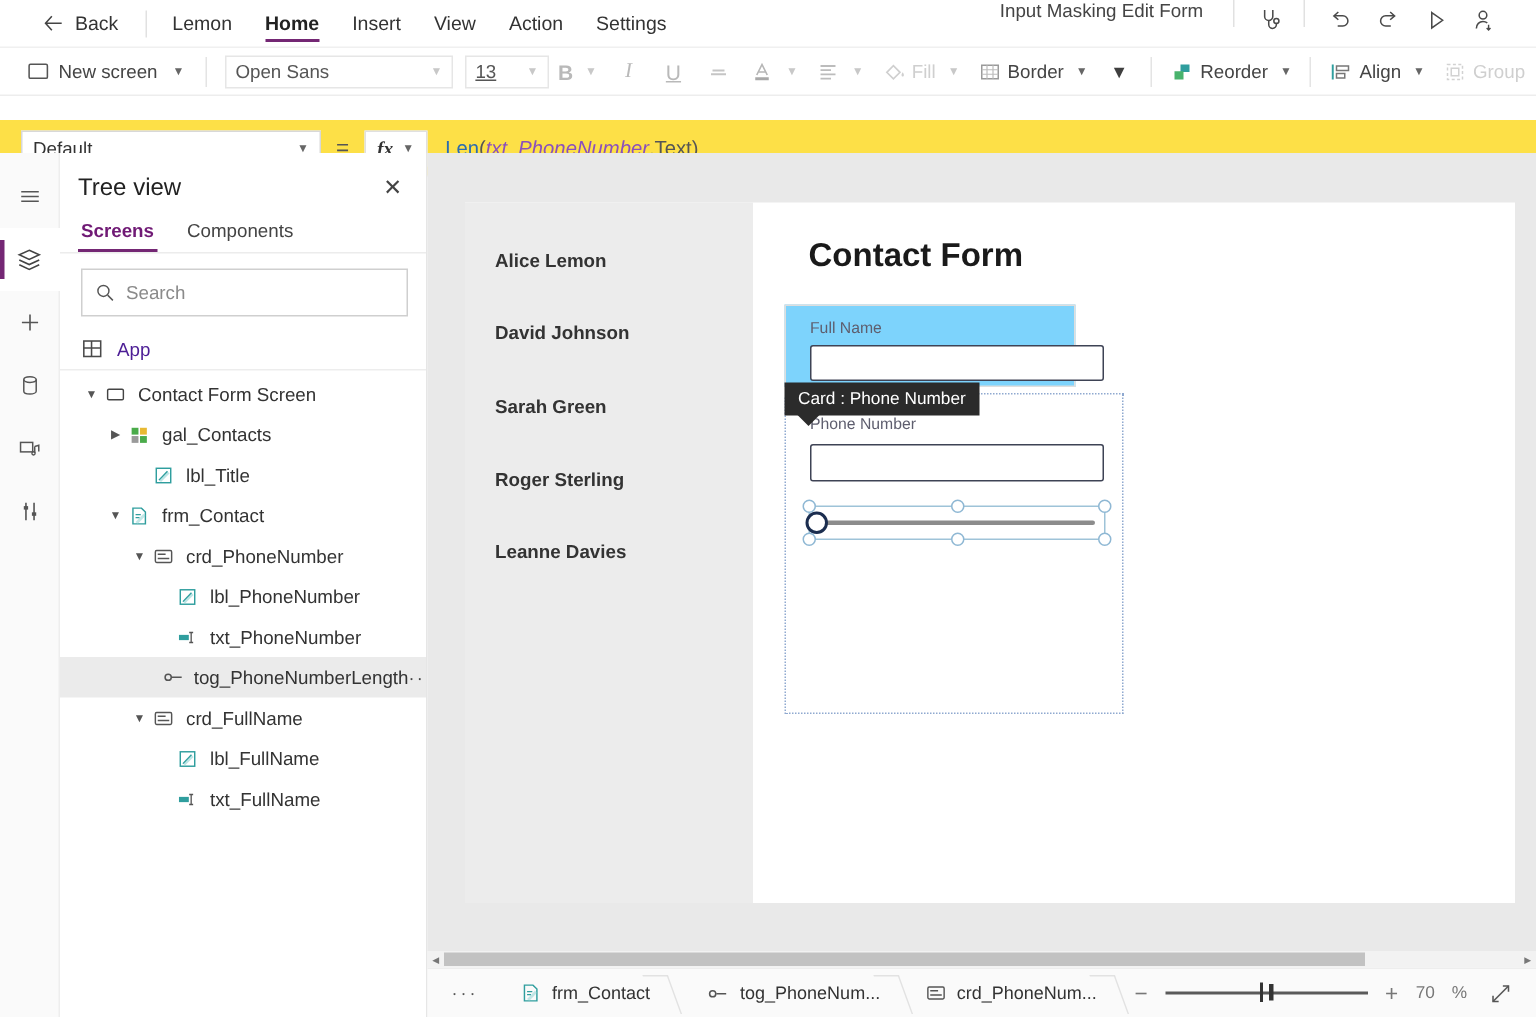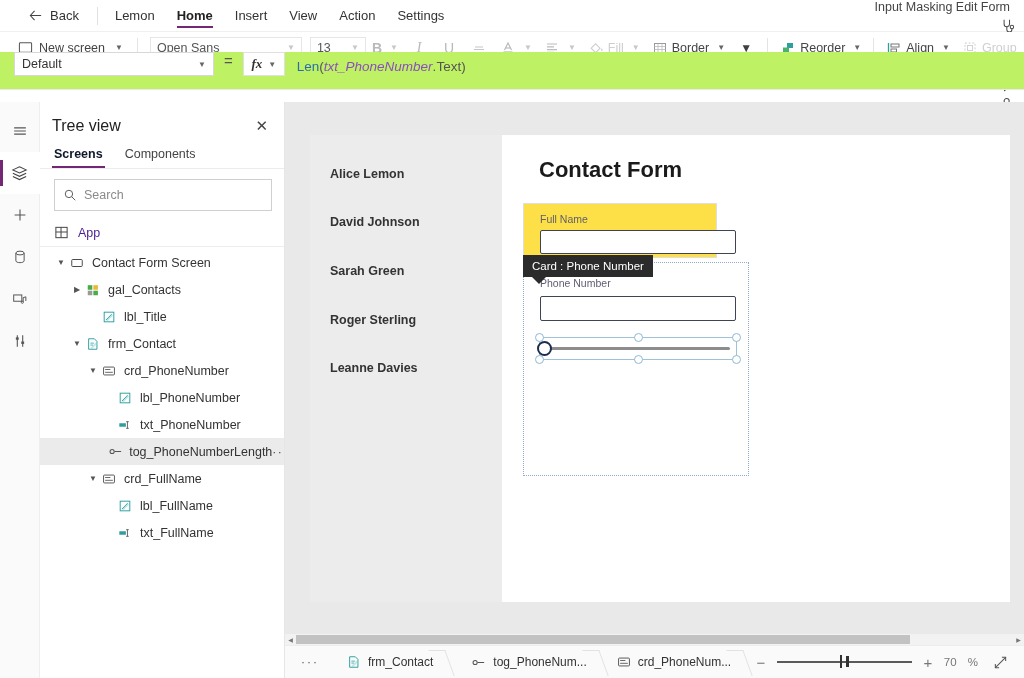--- a/index.html
+++ b/index.html
@@ -24,21 +24,21 @@
   .menu-items { display: flex; align-items: center; height: 32px; }
   .menu-item {
     font-size: 13px; color: #333; padding: 0 11px; height: 32px;
     display: flex; align-items: center; cursor: pointer; position: relative;
   }
   .menu-item.active { font-weight: bold; color: #222; }
   .menu-item.active::after {
     content: ""; position: absolute; left: 11px; right: 11px; bottom: 4px;
     height: 2px; background: #742774;
   }
-  .menu-right { margin-left: auto; display: flex; align-items: flex-end; height: 32px; padding-right: 2px; gap: 2px; flex-direction: column; }
+  .menu-right { margin-left: auto; display: flex; align-items: flex-start; height: 32px; padding-right: 20px; gap: 2px; }
   .app-name { font-size: 12.5px; color: #444; padding-right: 12px; }
   .icon-btn { width: 30px; height: 28px; display: flex; align-items: center; justify-content: center; cursor: pointer; color: #4a4a4a; }
   .icon-btn svg { display: block; }
 
   
   .ribbon {
     position: absolute; top: 32px; left: 0; width: 1024px; height: 32px;
     background: #fff; display: flex; align-items: center;
     border-bottom: 1px solid #ededed; overflow: hidden;
   }
@@ -61,22 +61,22 @@
   .sizebox .txt { flex: 1; text-decoration: underline; }
   .tool { width: 30px; height: 26px; display: flex; align-items: center; justify-content: center; cursor: pointer; }
   .tool.wide { width: auto; padding: 0 6px; gap: 4px; }
   .glyph { font-size: 14px; color: #b9b9b9; }
   .glyph.dark { color: #3f3f3f; }
   .lbl { font-size: 12.5px; }
   .rsep { width: 1px; height: 20px; background: #e4e4e4; margin: 0 6px; }
 
   
   .formulabar {
-    position: absolute; top: 52px; left: 0; width: 1024px; height: 38px;
-    background: #bef264; display: flex; border-bottom: 1px solid #eaeaea;
+    position: absolute; top: 80px; left: 0; width: 1024px; height: 38px;
+    background: #fde047; display: flex; align-items: center; border-bottom: 1px solid #eaeaea;
   }
   .propsel {
     margin-left: 14px; width: 200px; height: 24px; border: 1px solid #d8d8d8; background: #fff;
     display: flex; align-items: center; padding: 0 7px; font-size: 12.5px; color: #333; cursor: pointer;
   }
   .propsel .txt { flex: 1; }
   .eq { font-size: 15px; color: #555; margin: 0 10px; }
   .fxbox {
     width: 42px; height: 24px; border: 1px solid #e0e0e0; background: #fff;
     display: flex; align-items: center; justify-content: center; gap: 2px; cursor: pointer;
@@ -109,21 +109,21 @@
   .treepanel {
     position: absolute; top: 102px; left: 40px; width: 245px; height: 576px;
     background: #fff; border-right: 1px solid #e6e6e6;
     display: flex; flex-direction: column;
   }
   .tp-header { display: flex; align-items: center; padding: 14px 12px 8px 12px; }
   .tp-title { font-size: 16px; color: #222; flex: 1; }
   .tp-close { cursor: pointer; color: #444; font-size: 15px; line-height: 1; padding: 2px 4px; }
   .tp-tabs { display: flex; padding: 0 12px; border-bottom: 1px solid #ececec; }
   .tp-tab { font-size: 12.5px; color: #444; padding: 4px 2px 7px 2px; margin-right: 18px; cursor: pointer; position: relative; }
-  .tp-tab.active { font-weight: bold; color: #0f172a; }
+  .tp-tab.active { font-weight: bold; color: #701a75; }
   .tp-tab.active::after { content: ""; position: absolute; left: 0; right: 0; bottom: 0; height: 2px; background: #742774; }
   .tp-searchwrap { padding: 10px 12px 8px 14px; }
   .tp-search {
     width: 100%; height: 32px; border: 1px solid #cfcfcf; background: #fff;
     display: flex; align-items: center; gap: 7px; padding: 0 8px;
   }
   .tp-search input {
     border: 0; outline: 0; font-size: 12.5px; color: #333; flex: 1;
     font-family: "Liberation Sans", sans-serif; background: transparent;
   }
@@ -157,21 +157,21 @@
     position: absolute; left: 0; top: 0; width: 192px; height: 467px; background: #ececec;
   }
   .gal-item {
     position: absolute; left: 20px; font-size: 12.5px; font-weight: bold; color: #333;
   }
   .form-title {
     position: absolute; left: 229px; top: 22px; font-size: 22px; font-weight: bold; color: #1a1a1a;
   }
   .card-fullname {
     position: absolute; left: 213px; top: 68px; width: 194px; height: 55px;
-    border: 1px solid #dedede; background: #fde047; text-align: right;
+    border: 1px solid #dedede; background: #7dd3fc; text-align: right;
   }
   .card-label { position: absolute; font-size: 10.5px; color: #5e5e6e; }
   .card-input {
     position: absolute; border: 1px solid #3e4355; background: #fff; border-radius: 2px;
   }
   .card-phone {
     position: absolute; left: 213px; top: 127px; width: 226px; height: 214px;
     border: 1px dotted #8fa9d0; background: #fff;
   }
   .tooltip {

